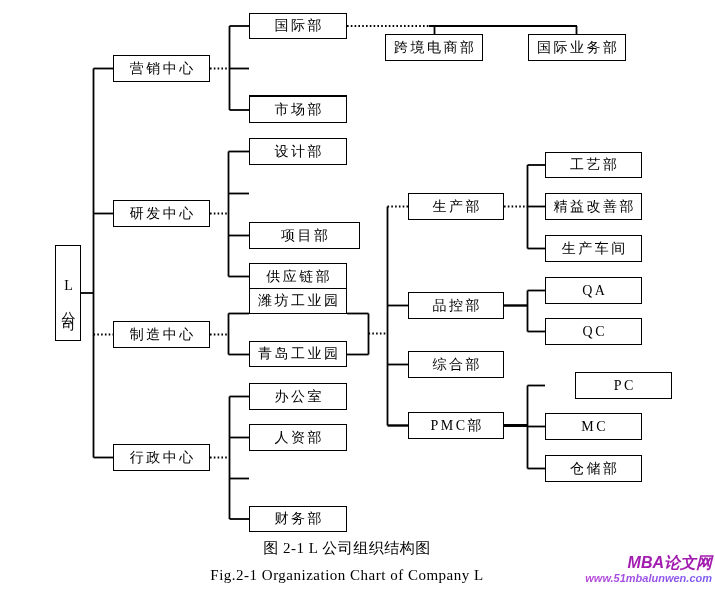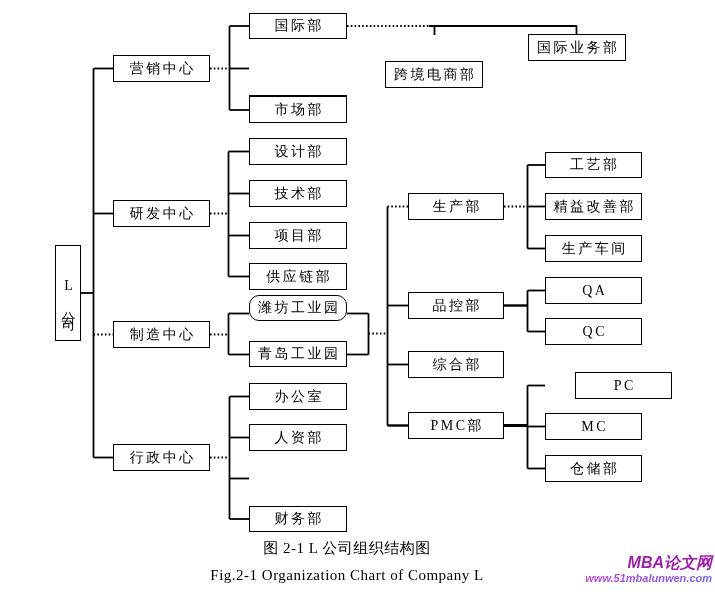--- a/index.html
+++ b/index.html
@@ -118,30 +118,29 @@
 
   <div class="node" style="left:113px;top:55px;width:97px;height:27px;">营销中心</div>
   <div class="node" style="left:113px;top:200px;width:97px;height:27px;">研发中心</div>
   <div class="node" style="left:113px;top:321px;width:97px;height:27px;">制造中心</div>
   <div class="node" style="left:113px;top:444px;width:97px;height:27px;">行政中心</div>
 
   <div class="node" style="left:249px;top:13px;width:98px;height:26px;">国际部</div>
   <div class="node" style="left:249px;top:55px;width:98px;height:27px;margin-top:40px;">电商部</div>
   <div class="node" style="left:249px;top:96px;width:98px;height:27px;">市场部</div>
   <div class="node" style="left:249px;top:138px;width:98px;height:27px;">设计部</div>
-  <div class="node" style="left:249px;top:180px;width:98px;height:27px;">技术部</div>
-  <div class="node" style="left:249px;top:222px;width:98px;height:27px;">项目部</div>
+  <div class="node" style="left:249px;top:222px;width:111px;height:27px;">项目部</div>
   <div class="node" style="left:249px;top:263px;width:98px;height:27px;">供应链部</div>
-  <div class="node" style="left:249px;top:295px;width:98px;height:26px;border-radius:10px;">潍坊工业园</div>
+  <div class="node" style="left:249px;top:288px;width:98px;height:26px;">潍坊工业园</div>
   <div class="node" style="left:249px;top:341px;width:98px;height:26px;">青岛工业园</div>
   <div class="node" style="left:249px;top:383px;width:98px;height:27px;">办公室</div>
   <div class="node" style="left:249px;top:424px;width:98px;height:27px;">人资部</div>
   <div class="node" style="left:249px;top:506px;width:98px;height:26px;">财务部</div>
 
-  <div class="node" style="left:385px;top:34px;width:98px;height:27px;margin-top:27px;">跨境电商部</div>
+  <div class="node" style="left:385px;top:34px;width:98px;height:27px;">跨境电商部</div>
   <div class="node" style="left:528px;top:34px;width:98px;height:27px;">国际业务部</div>
 
   <div class="node" style="left:408px;top:193px;width:96px;height:27px;">生产部</div>
   <div class="node" style="left:408px;top:292px;width:96px;height:27px;">品控部</div>
   <div class="node" style="left:408px;top:351px;width:96px;height:27px;">综合部</div>
   <div class="node" style="left:408px;top:412px;width:96px;height:27px;">PMC部</div>
 
   <div class="node" style="left:545px;top:152px;width:97px;height:26px;">工艺部</div>
   <div class="node" style="left:545px;top:193px;width:97px;height:27px;">精益改善部</div>
   <div class="node" style="left:545px;top:235px;width:97px;height:27px;">生产车间</div>

